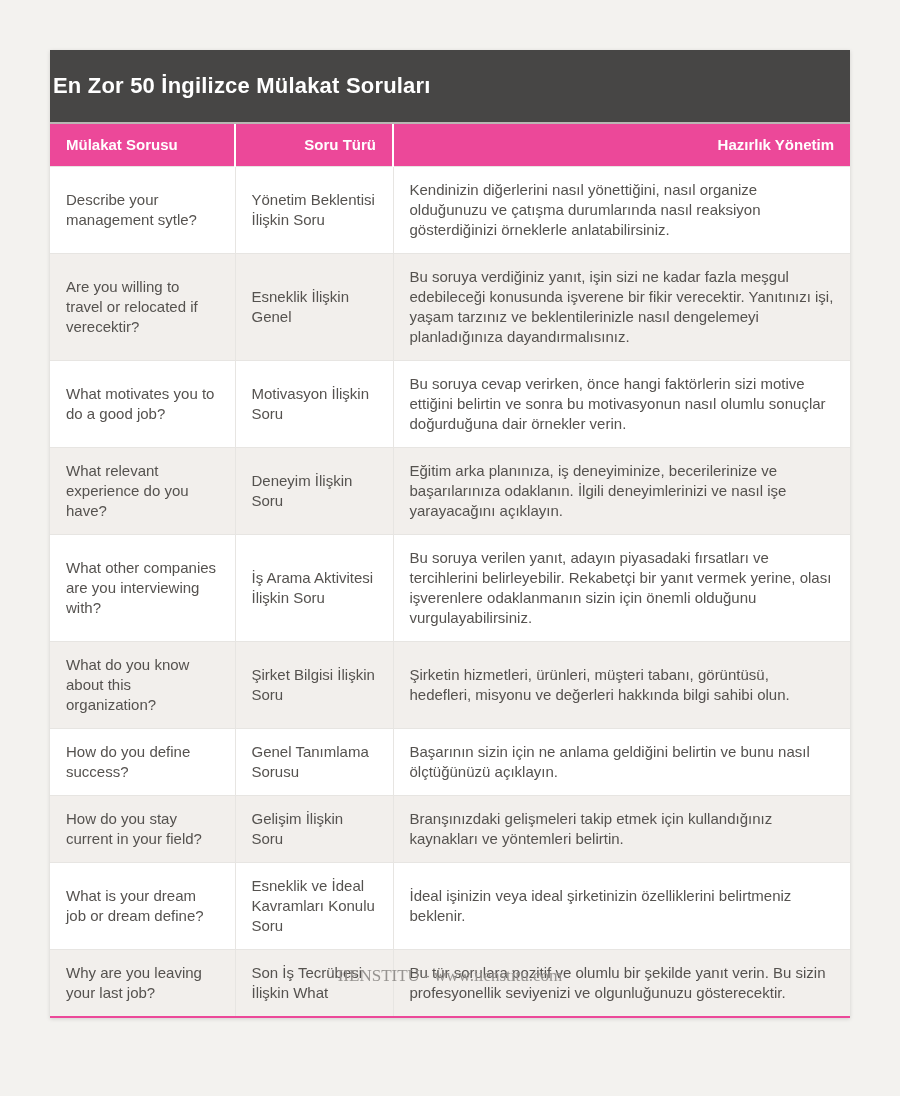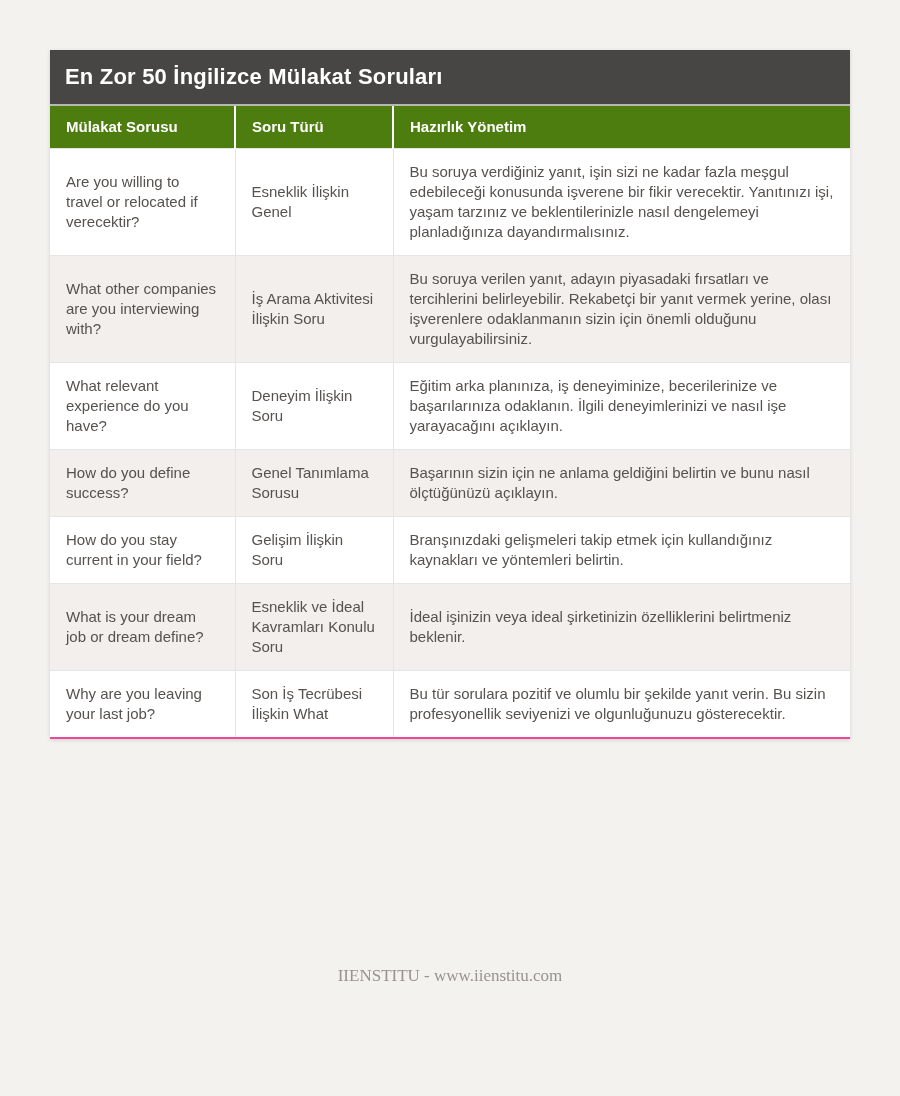--- a/index.html
+++ b/index.html
@@ -16,49 +16,50 @@
     position: absolute;
     left: 50px;
     top: 50px;
     width: 800px;
     background: #ffffff;
     box-shadow: 0 1px 4px rgba(0,0,0,0.14);
   }
   .title-bar {
     background: #474645;
     color: #ffffff;
-    height: 56px;
+    height: 74px;
     display: flex;
     align-items: center;
-    padding: 0 15px;
+    padding: 0 3px;
     font-size: 22px;
     font-weight: bold;
     border-bottom: 2px solid #b9b7b4;
     letter-spacing: 0.2px;
   }
   table {
     width: 100%;
     border-collapse: collapse;
     table-layout: fixed;
   }
   col.c1 { width: 185px; }
   col.c2 { width: 158px; }
   col.c3 { width: 457px; }
   thead th {
-    background: #4d7c0f;
+    background: #ec4899;
     color: #ffffff;
     font-size: 15px;
     font-weight: bold;
     text-align: left;
     padding: 12px 16px;
     height: 42px;
     vertical-align: middle;
   }
   thead th + th {
     border-left: 2px solid #ffffff;
+    text-align: right;
   }
   tbody td {
     font-size: 15px;
     line-height: 20px;
     color: #55524f;
     padding: 13px 16px;
     vertical-align: middle;
     border-top: 1px solid #e7e5e2;
   }
   tbody td + td {
@@ -94,33 +95,48 @@
       </colgroup>
     <thead>
       <tr>
         <th>Mülakat Sorusu</th>
         <th>Soru Türü</th>
         <th>Hazırlık Yönetim</th>
       </tr>
     </thead>
     <tbody>
       <tr>
+        <td>Describe your management sytle?</td>
+        <td>Yönetim Beklentisi İlişkin Soru</td>
+        <td>Kendinizin diğerlerini nasıl yönettiğini, nasıl organize olduğunuzu ve çatışma durumlarında nasıl reaksiyon gösterdiğinizi örneklerle anlatabilirsiniz.</td>
+      </tr>
+      <tr>
         <td>Are you willing to travel or relocated if verecektir?</td>
         <td>Esneklik İlişkin Genel</td>
         <td>Bu soruya verdiğiniz yanıt, işin sizi ne kadar fazla meşgul edebileceği konusunda işverene bir fikir verecektir. Yanıtınızı işi, yaşam tarzınız ve beklentilerinizle nasıl dengelemeyi planladığınıza dayandırmalısınız.</td>
+      </tr>
+      <tr>
+        <td>What motivates you to do a good job?</td>
+        <td>Motivasyon İlişkin Soru</td>
+        <td>Bu soruya cevap verirken, önce hangi faktörlerin sizi motive ettiğini belirtin ve sonra bu motivasyonun nasıl olumlu sonuçlar doğurduğuna dair örnekler verin.</td>
+      </tr>
+      <tr>
+        <td>What relevant experience do you have?</td>
+        <td>Deneyim İlişkin Soru</td>
+        <td>Eğitim arka planınıza, iş deneyiminize, becerilerinize ve başarılarınıza odaklanın. İlgili deneyimlerinizi ve nasıl işe yarayacağını açıklayın.</td>
       </tr>
       <tr>
         <td>What other companies are you interviewing with?</td>
         <td>İş Arama Aktivitesi İlişkin Soru</td>
         <td>Bu soruya verilen yanıt, adayın piyasadaki fırsatları ve tercihlerini belirleyebilir. Rekabetçi bir yanıt vermek yerine, olası işverenlere odaklanmanın sizin için önemli olduğunu vurgulayabilirsiniz.</td>
       </tr>
       <tr>
-        <td>What relevant experience do you have?</td>
-        <td>Deneyim İlişkin Soru</td>
-        <td>Eğitim arka planınıza, iş deneyiminize, becerilerinize ve başarılarınıza odaklanın. İlgili deneyimlerinizi ve nasıl işe yarayacağını açıklayın.</td>
+        <td>What do you know about this organization?</td>
+        <td>Şirket Bilgisi İlişkin Soru</td>
+        <td>Şirketin hizmetleri, ürünleri, müşteri tabanı, görüntüsü, hedefleri, misyonu ve değerleri hakkında bilgi sahibi olun.</td>
       </tr>
       <tr>
         <td>How do you define success?</td>
         <td>Genel Tanımlama Sorusu</td>
         <td>Başarının sizin için ne anlama geldiğini belirtin ve bunu nasıl ölçtüğünüzü açıklayın.</td>
       </tr>
       <tr>
         <td>How do you stay current in your field?</td>
         <td>Gelişim İlişkin Soru</td>
         <td>Branşınızdaki gelişmeleri takip etmek için kullandığınız kaynakları ve yöntemleri belirtin.</td>

